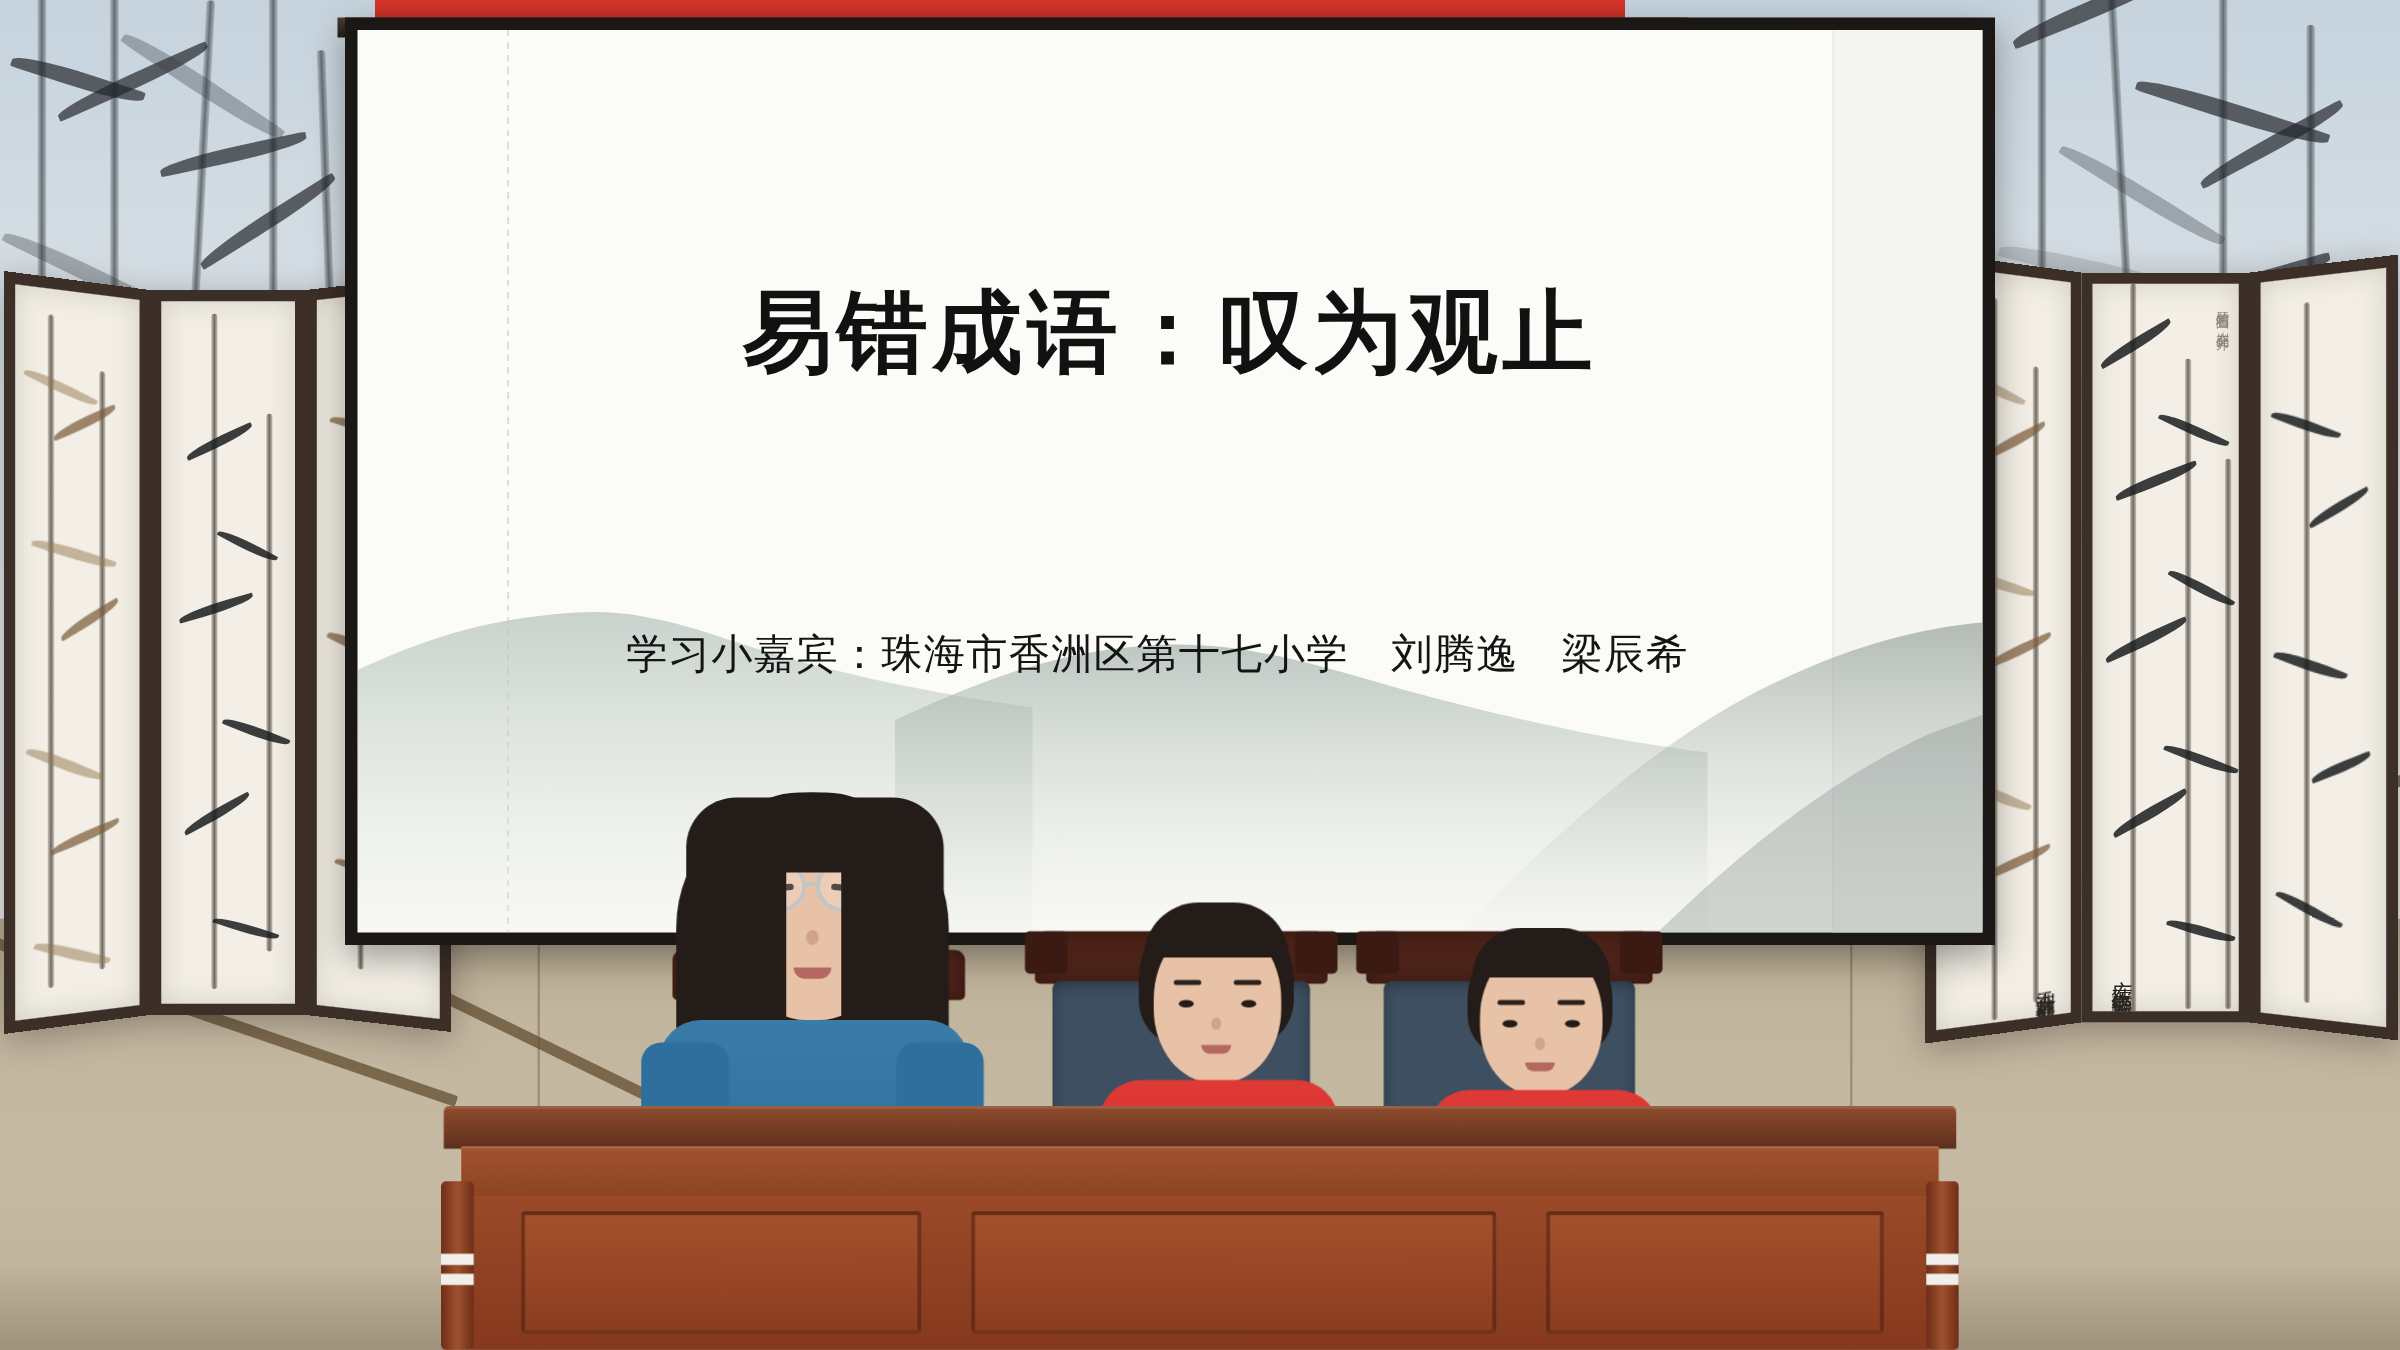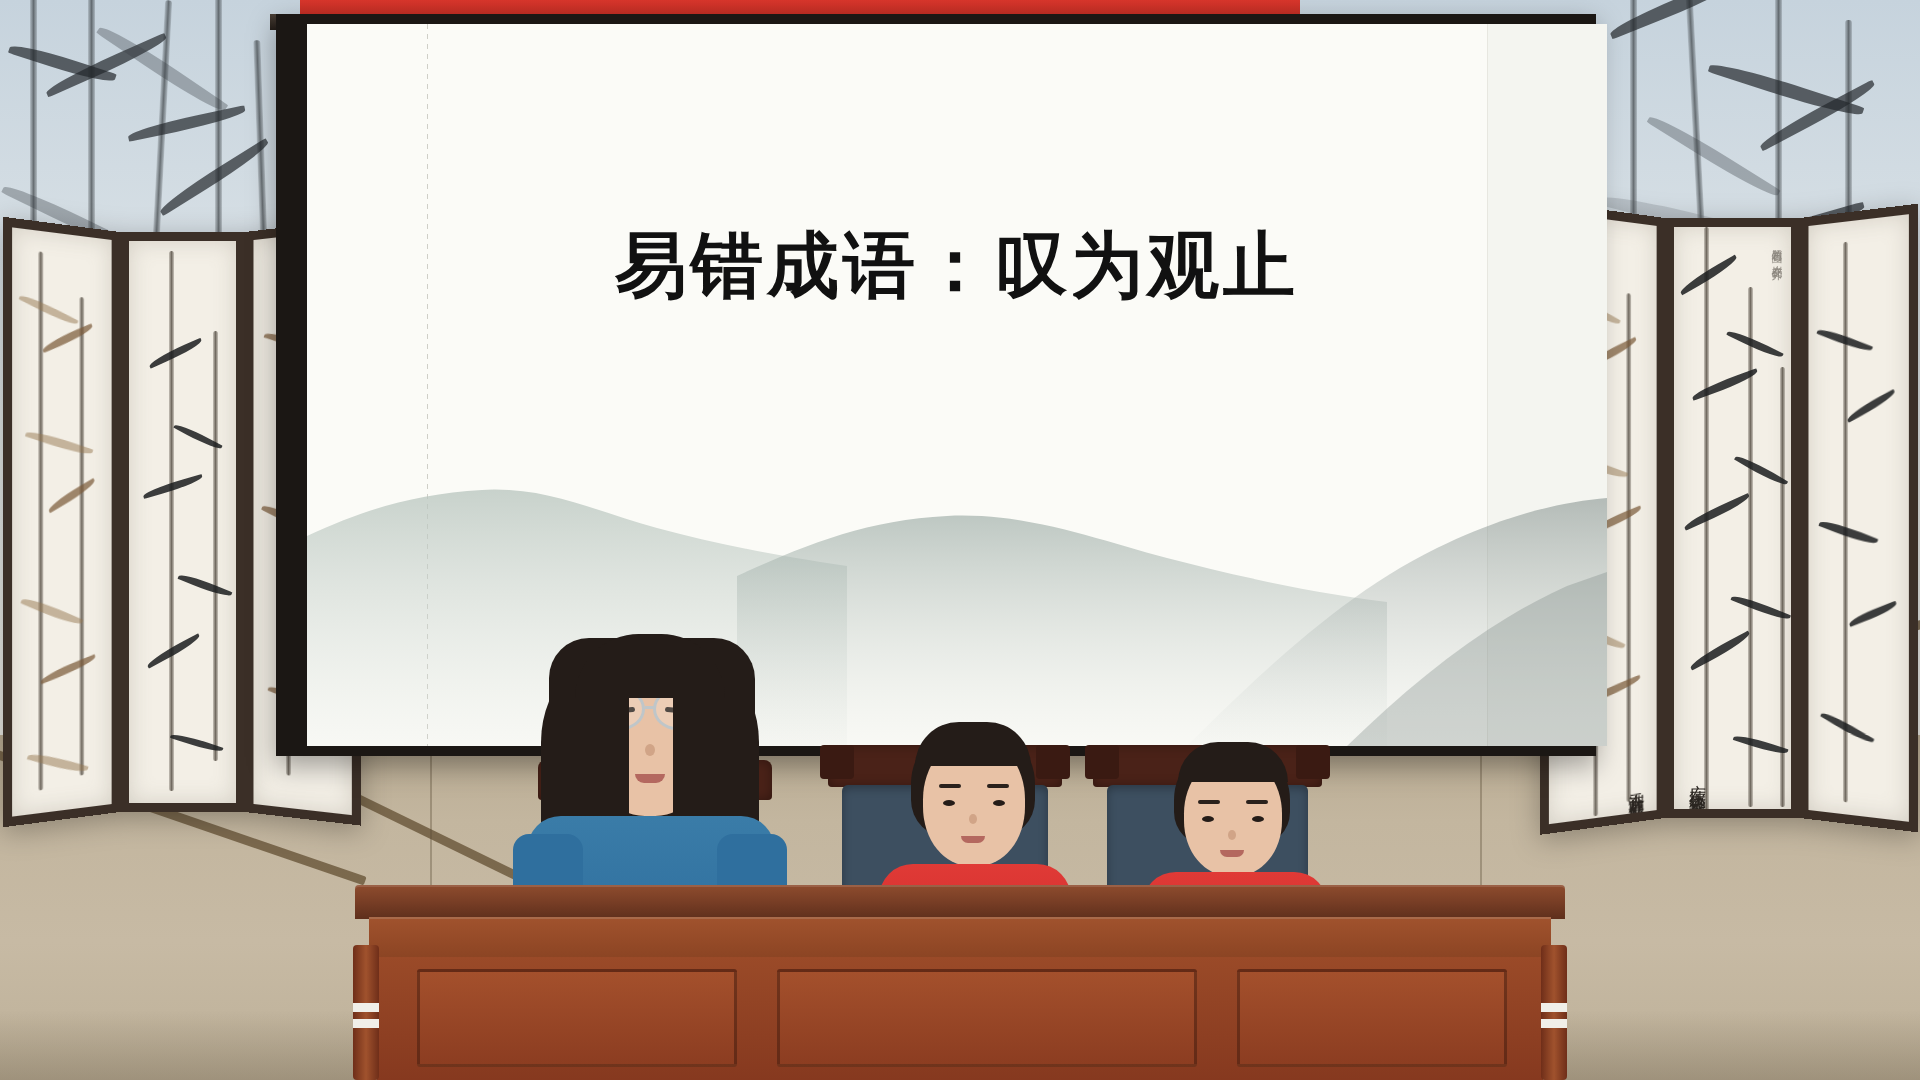--- a/index.html
+++ b/index.html
@@ -89,21 +89,21 @@
   }
 
   
   .display{
     position:absolute;left:276px;top:14px;width:1320px;height:742px;
     background:#1b1714;padding:10px;
     box-shadow:0 10px 26px rgba(0,0,0,.35);
   }
   .slide{
     position:relative;width:100%;height:100%;
-    background:#fbfbf7;overflow:hidden;margin-left:21px;
+    background:#fbfbf7;overflow:hidden;
   }
   .slide-right-band{
     position:absolute;right:0;top:0;width:120px;height:100%;
     background:#f4f5f0;border-left:1px solid #e7e7e0;
   }
   .slide-guide{
     position:absolute;left:120px;top:0;width:1px;height:100%;
     background:repeating-linear-gradient(180deg,#cfcfc8 0 5px,transparent 5px 10px);
   }
   .slide-title{
@@ -344,20 +344,21 @@
         </defs>
         <path d="M0,120 C60,92 110,78 175,74 C240,70 290,96 350,112 C410,128 470,140 540,150 L540,330 L0,330 Z" fill="url(#mg1)"></path>
         <path d="M430,160 C500,128 560,104 640,100 C720,96 790,124 860,142 C930,160 1000,176 1080,186 L1080,330 L430,330 Z" fill="url(#mg2)"></path>
         <path d="M880,330 C960,250 1040,176 1130,132 C1200,98 1255,86 1300,82 L1300,330 Z" fill="url(#mg3)"></path>
         <path d="M1040,330 C1110,262 1180,206 1260,170 L1300,156 L1300,330 Z" fill="#6f7d7a" opacity="0.30"></path>
       </svg>
 
       <div class="slide-title">易错成语：叹为观止</div>
 
 
+      <div class="slide-sub l2">学习小嘉宾：珠海市香洲区第十七小学　刘腾逸　梁辰希</div>
     </div>
   </div>
 
   <div class="chair" style="left:820px;top:745px;width:250px;height:210px;">
     <div class="chair-back" style="left:8px;top:0;width:234px;height:42px;"></div>
     <div class="chair-cap" style="left:0;top:0;width:34px;height:34px;"></div>
     <div class="chair-cap" style="right:0;top:0;width:34px;height:34px;"></div>
     <div class="chair-pad" style="left:22px;top:40px;width:206px;height:130px;"></div>
   </div>
 

